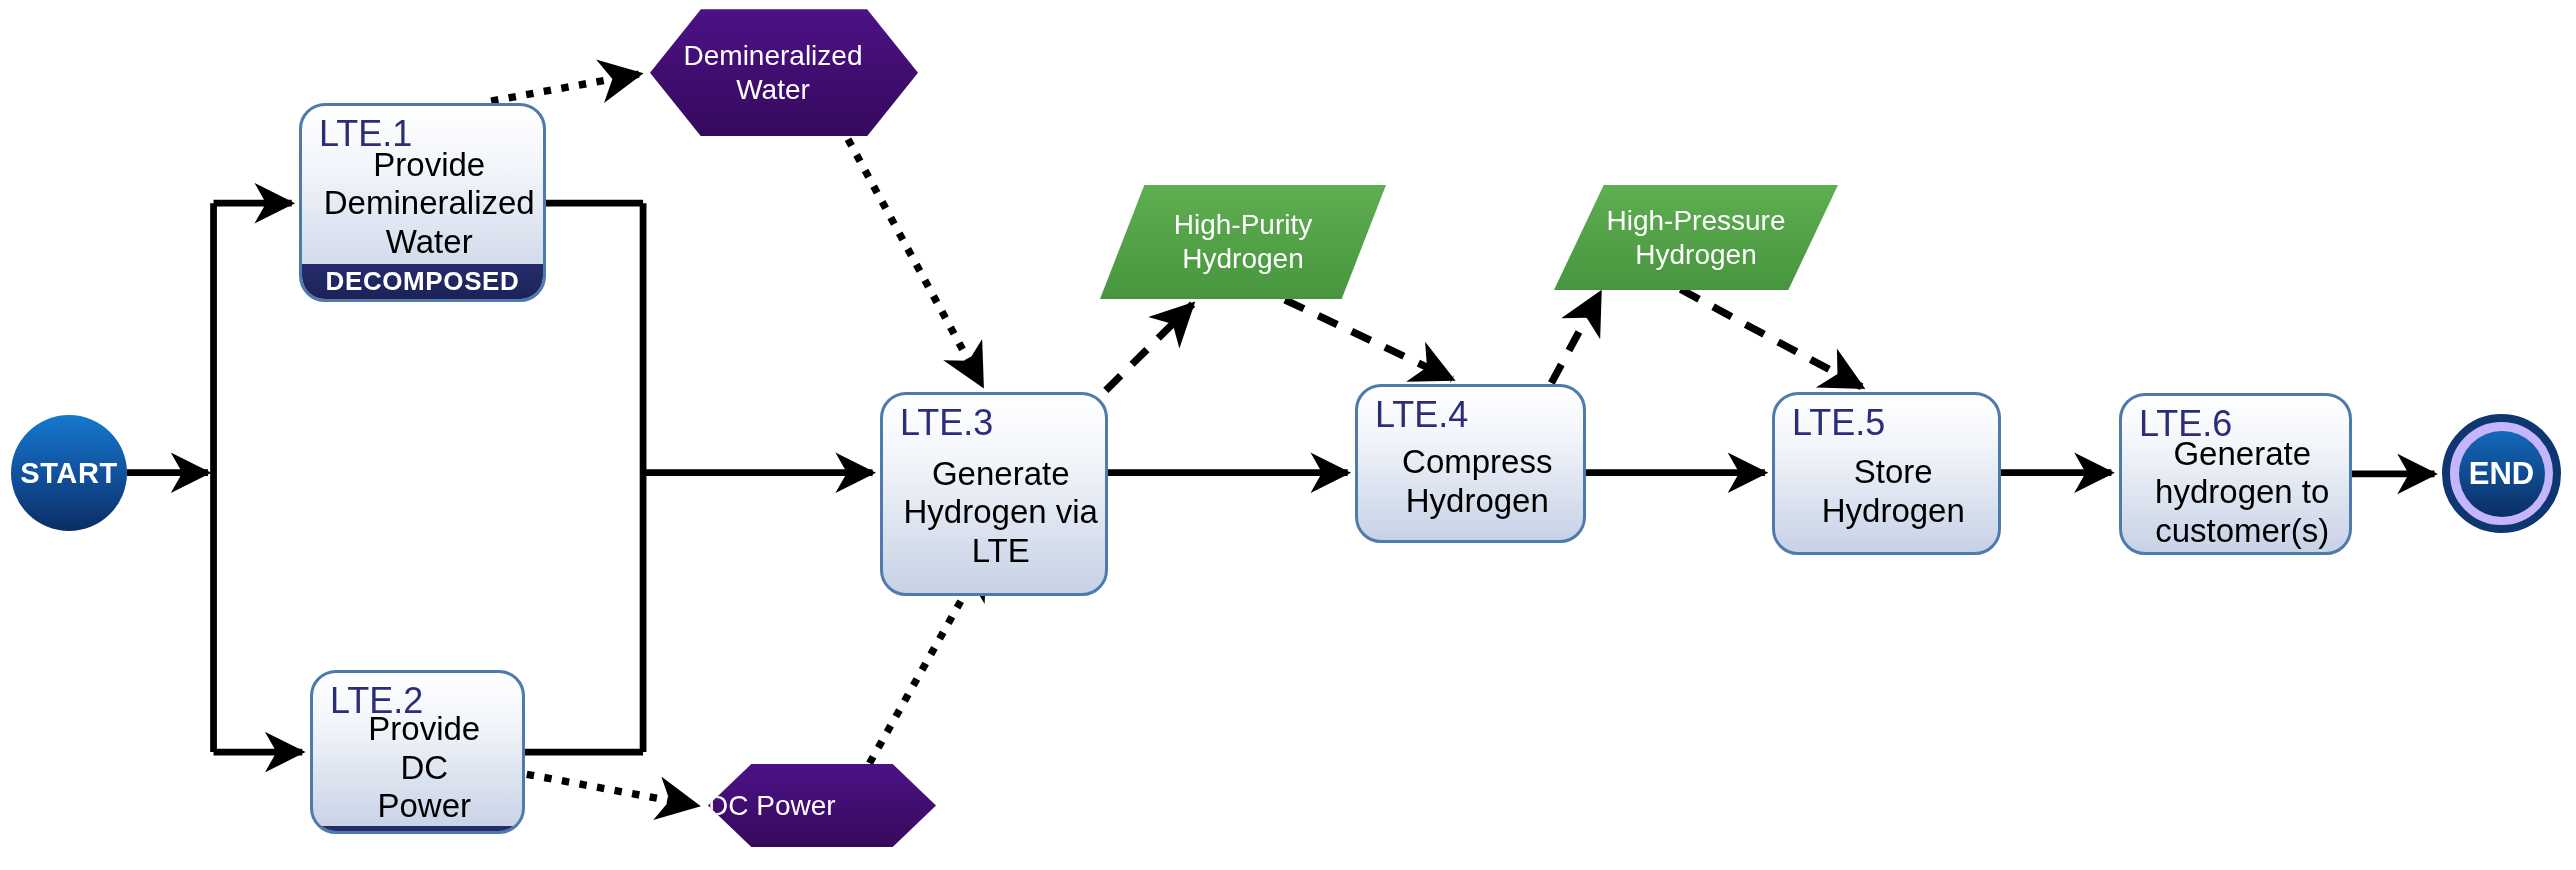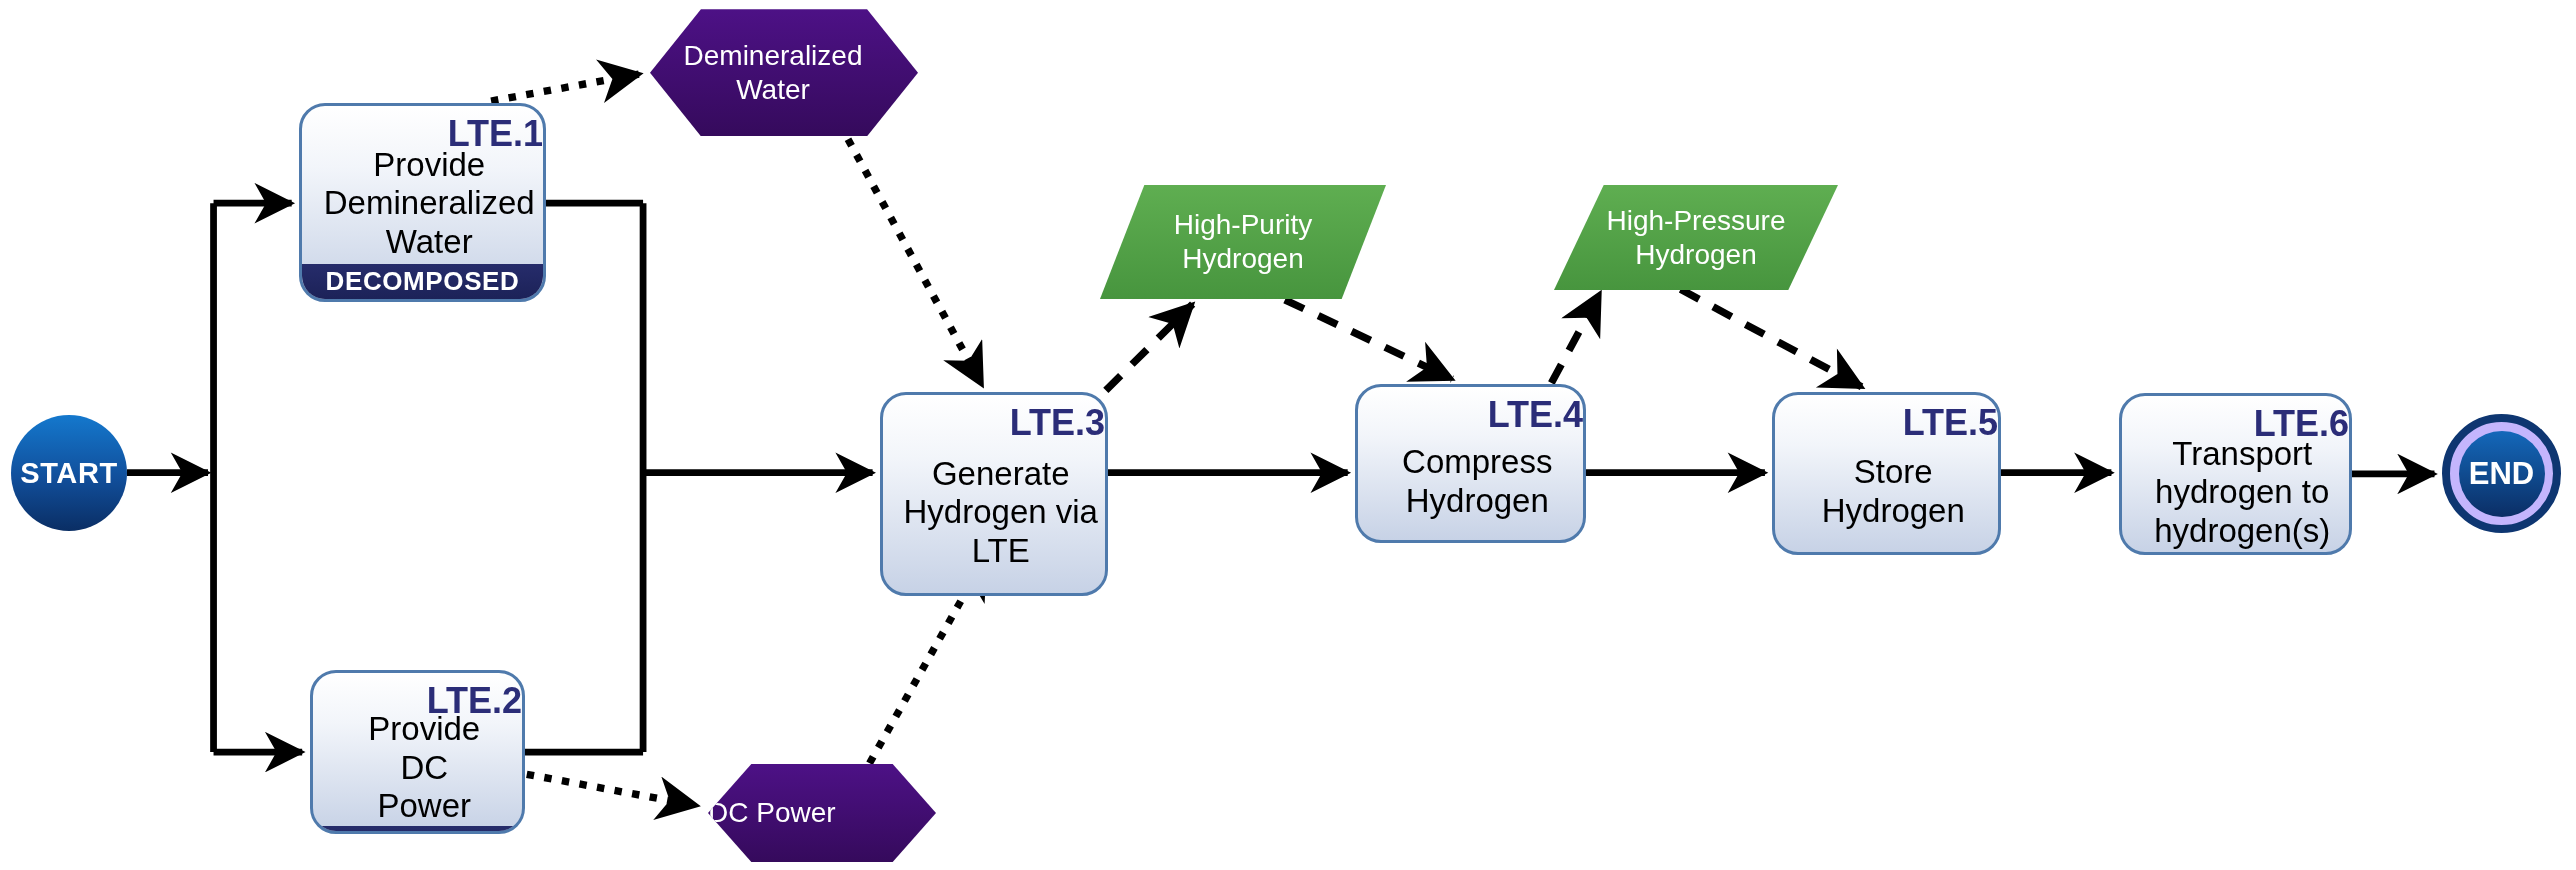--- a/index.html
+++ b/index.html
@@ -20,21 +20,21 @@
   .end-outer{left:2442px;top:414px;width:119px;height:119px;background:#c4b5fd;
              border:8.6px solid #0e3671;box-sizing:border-box;}
   .end-inner{position:absolute;left:50%;top:50%;transform:translate(-50%,-50%);
              width:86px;height:86px;border-radius:50%;display:flex;align-items:center;justify-content:center;
              background:linear-gradient(180deg,#1468ba 0%,#0b2e65 100%);color:#fff;font-weight:700;font-size:31px;}
 
   
   .task{position:absolute;box-sizing:border-box;border:3.1px solid #4f7aac;border-radius:26px;
         background:linear-gradient(180deg,#ffffff 0%,#f2f5fa 32%,#c7d2e6 100%);
         display:flex;flex-direction:column;overflow:hidden;}
-  .task-id{padding:9.8px 0 0 17px;font-weight:700;font-size:36px;color:#2b2d78;line-height:1;text-align:right;}
+  .task-id{padding:9.8px 0 0 17px;font-weight:400;font-size:36px;color:#2b2d78;line-height:1;}
   .task-label{flex:1;display:flex;align-items:center;justify-content:center;}
   .task-label span{display:block;text-align:center;font-size:33px;line-height:1.17;color:#000;margin-top:-8.6px;margin-left:13.5px;}
   .badge{height:35px;background:linear-gradient(180deg,#262c6b,#1c2258);color:#ffffff;font-weight:700;
          font-size:26px;letter-spacing:0.6px;display:flex;align-items:center;justify-content:center;
          border-radius:0 0 21px 21px;}
 
   
   .hex{position:absolute;display:flex;align-items:center;color:#ffffff;
        background:linear-gradient(180deg,#4d1186 0%,#350a5c 100%);
        clip-path:polygon(0 50%,19% 0,81% 0,100% 50%,81% 100%,19% 100%);}
@@ -120,28 +120,28 @@
   <div class="task" style="left:1772px;top:392px;width:229px;height:163px;">
     <div class="task-id">LTE.5</div>
     <div class="task-label">
         <span style="max-width:185px;">Store Hydrogen</span>
       </div>
   </div>
 
   <div class="task" style="left:2119px;top:393px;width:233px;height:162px;">
     <div class="task-id">LTE.6</div>
     <div class="task-label">
-        <span style="max-width:203px;">Transport hydrogen to hydrogen(s)</span>
+        <span style="max-width:203px;">Generate hydrogen to customer(s)</span>
       </div>
   </div>
 
   <div class="hex" style="left:650px;top:9.2px;width:268px;height:127px;">
     <span style="max-width:246px;">Demineralized Water</span>
   </div>
-  <div class="hex" style="left:708px;top:764px;width:228px;height:98px;">
+  <div class="hex" style="left:708px;top:764px;width:228px;height:83px;">
     <span style="max-width:209px;">DC Power</span>
   </div>
 
   <div class="para p1" style="left:1100px;top:185px;width:286px;height:114px;">
     <span style="max-width:197px;">High-Purity Hydrogen</span>
   </div>
   <div class="para p2" style="left:1554px;top:185px;width:284px;height:105px;">
     <span style="max-width:212px;">High-Pressure Hydrogen</span>
   </div>
 

